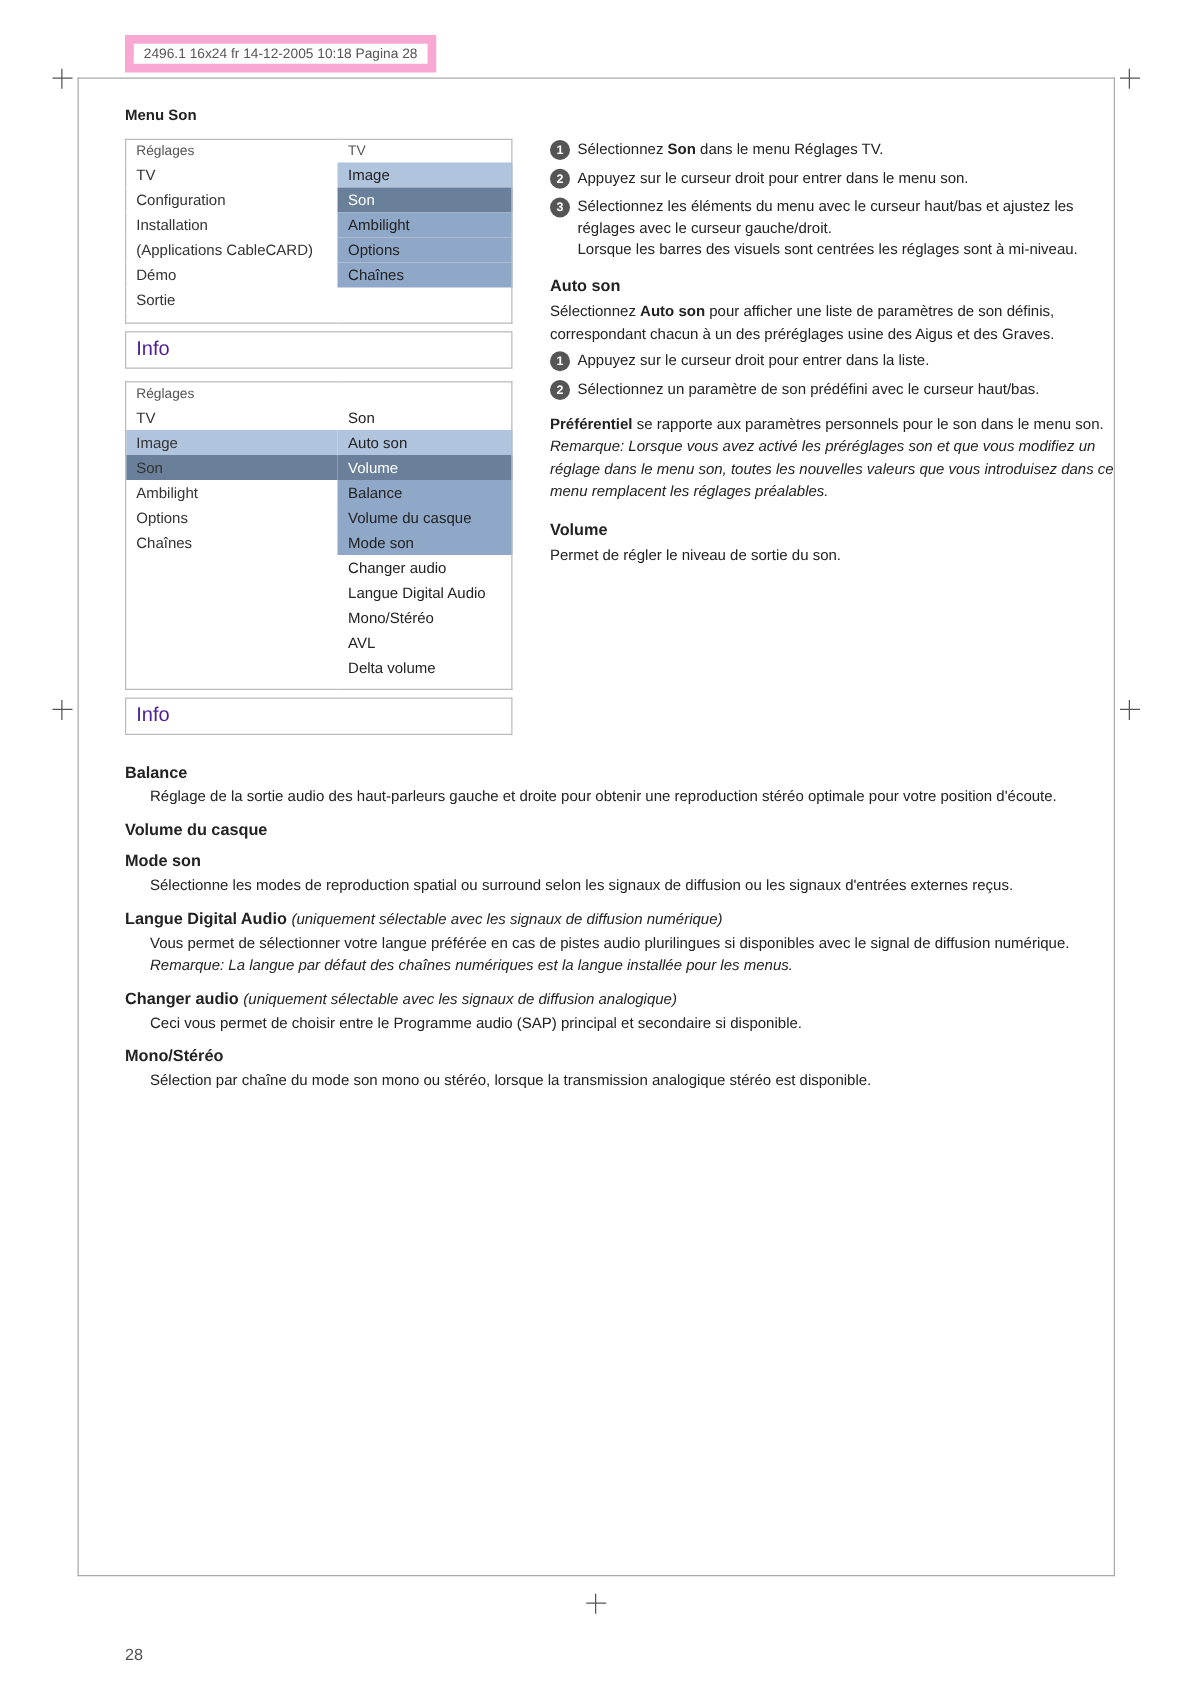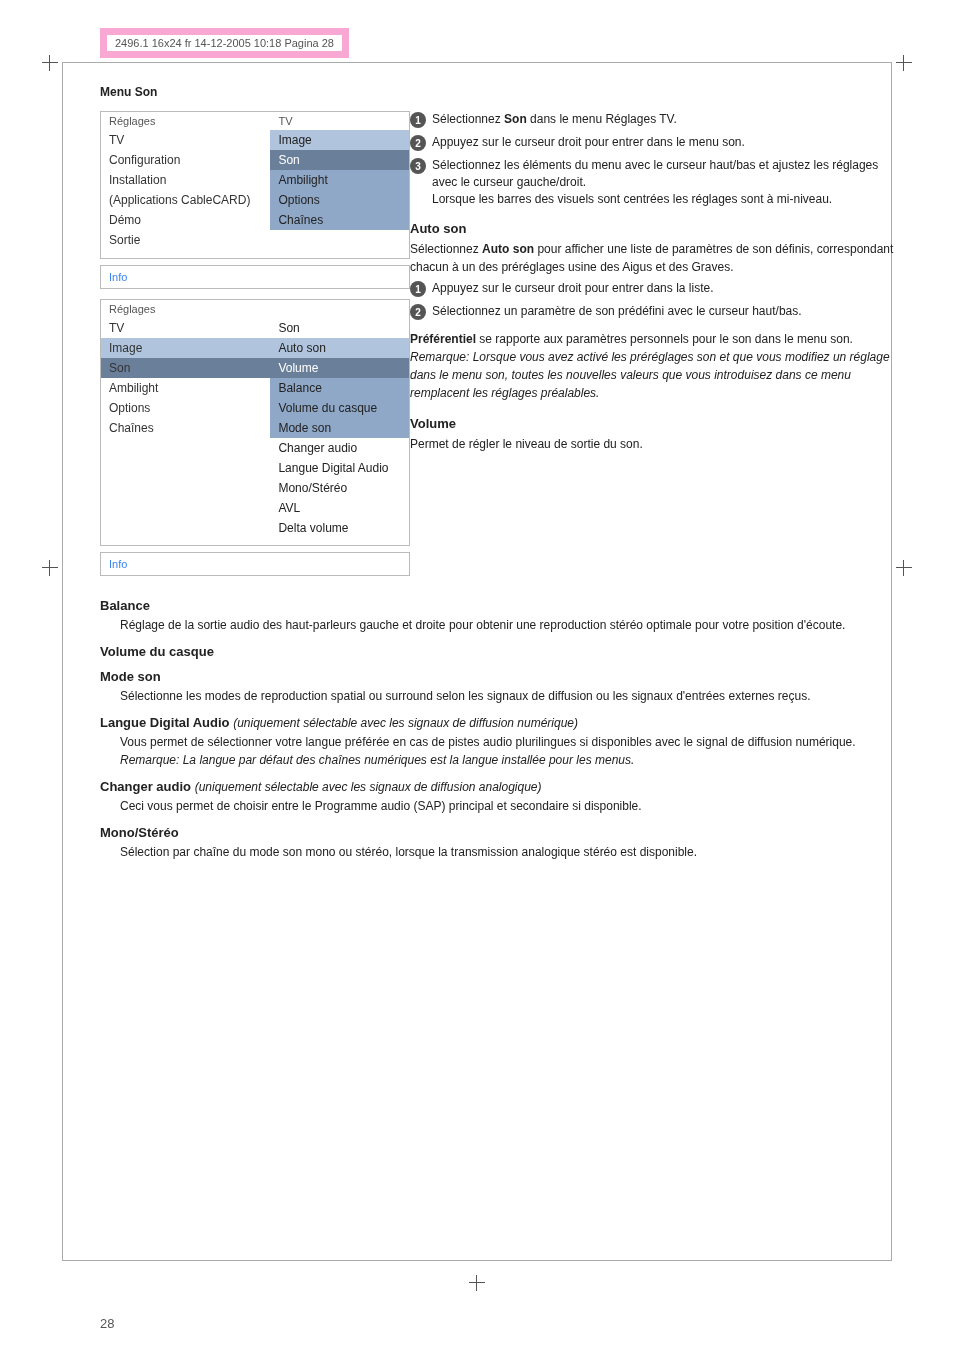--- a/index.html
+++ b/index.html
@@ -48,20 +48,21 @@
       right: 50px;
       bottom: 40px;
     }
     .page-title {
       font-size: 12px;
       font-weight: bold;
       margin-bottom: 12px;
     }
     .two-col {
       display: flex;
+      gap: 30px;
       justify-content: space-between;
     }
     .left-col {
       width: 310px;
       flex-shrink: 0;
     }
     .right-col {
       flex: 1;
     }
     
@@ -94,22 +95,22 @@
     .item-dark {
       background: #6a7f9a;
       color: #fff;
     }
     .item-medium {
       background: #8fa8c8;
       color: #222;
     }
     .info-row {
       padding: 5px 8px;
-      font-size: 11px;
-      color: #3b82f6;
+      font-size: 16px;
+      color: #4c1d95;
       border: 1px solid #bbb;
       background: #fff;
       margin-bottom: 4px;
     }
     
     .step-list {
       margin-bottom: 10px;
     }
     .step-item {
       display: flex;

